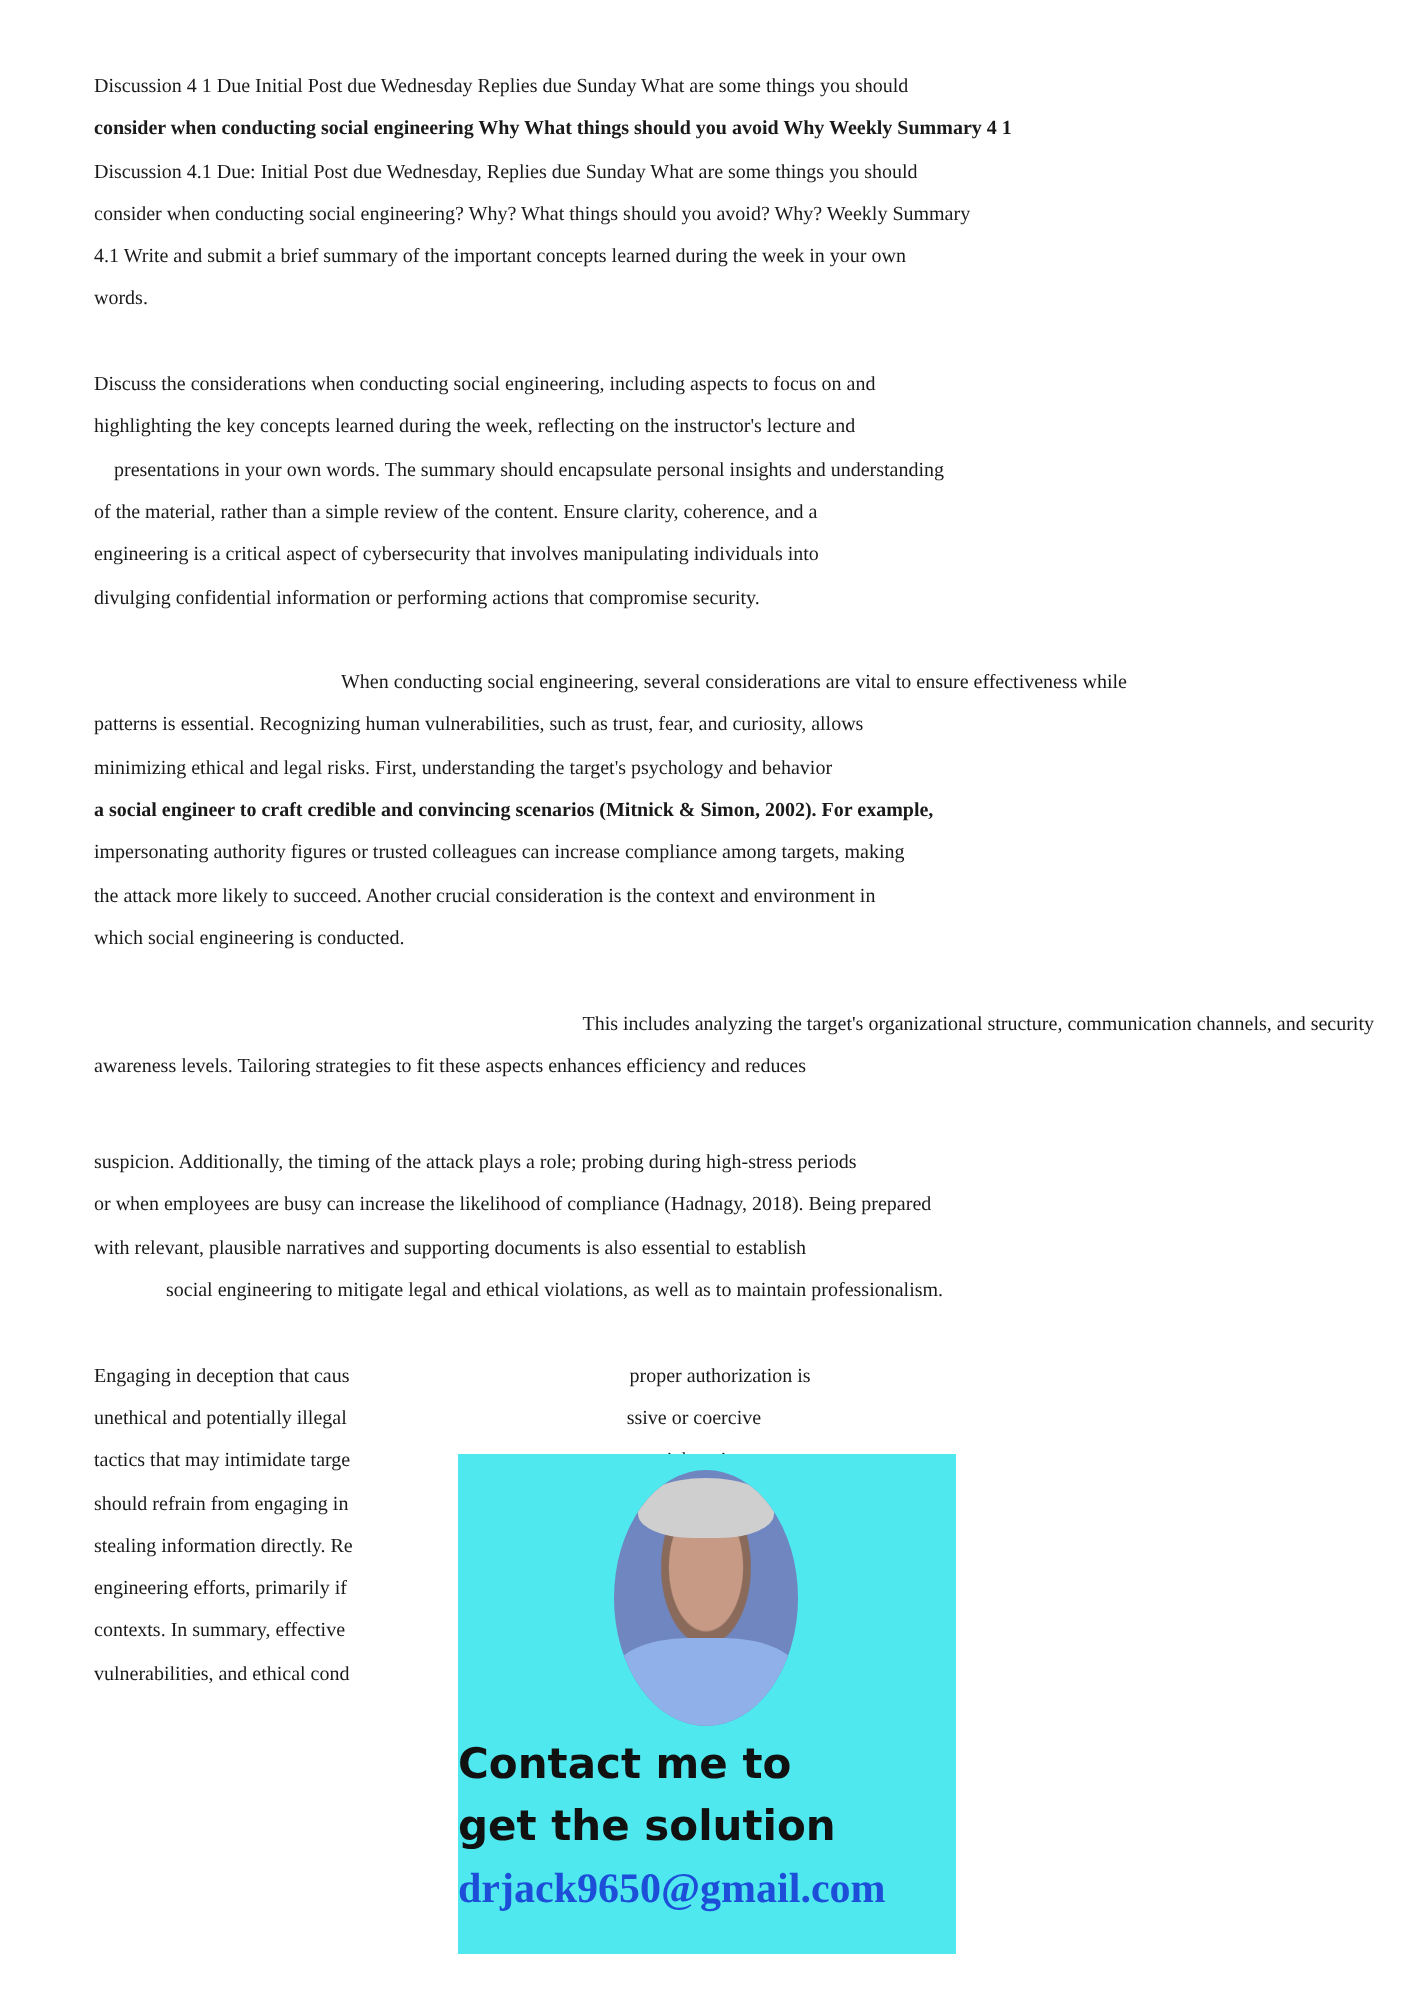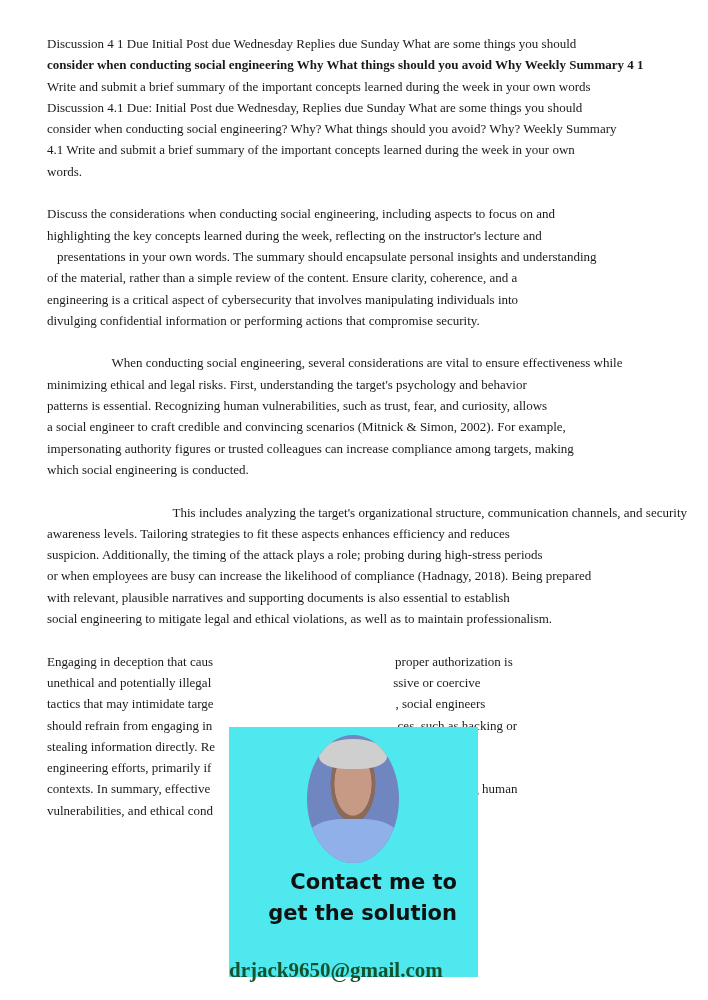--- a/index.html
+++ b/index.html
@@ -1,84 +1,84 @@
 <!DOCTYPE html>
 <html><head>
 <meta charset="utf-8">
 <style>
   html, body { margin: 0; padding: 0; background: #ffffff; }
   body { width: 708px; height: 1000px; position: relative; overflow: hidden; }
   .page {
     position: absolute; left: 47px; top: 33px; width: 640px;
     font-family: "Liberation Serif", "DejaVu Serif", serif;
-    font-size: 13px; line-height: 21.3px; color: #1a1a1a;
+    font-size: 10px; line-height: 21.3px; color: #1a1a1a;
   }
   .para { margin: 0 0 21.3px 0; }
   .line { display: block; white-space: nowrap; }
   .overlay {
     position: absolute; left: 229px; top: 727px; width: 249px; height: 250px;
     background: #4ee8ee;
   }
   .portrait {
     position: absolute; left: 78px; top: 8px; width: 92px; height: 128px;
     border-radius: 50%;
     background: radial-gradient(ellipse at 50% 38%, #c79a86 0 28%, #8a6a5a 29% 34%, #6f86c0 35% 100%);
     overflow: hidden;
   }
   .hair { position:absolute; left:12px; top:4px; width:68px; height:30px; border-radius:50% 50% 40% 40%; background:#cfcfcf; }
   .shirt { position:absolute; left:0; bottom:0; width:92px; height:44px; background:#8fb0e8; border-radius:40% 40% 0 0; }
   .cta {
-    position: absolute; left: 0; width: 228px; text-align: right;
+    position: absolute; left: 0; width: 228px; text-align: left;
     font-family: "DejaVu Sans", "Liberation Sans", sans-serif; font-weight: bold;
     font-size: 21px; color: #111; line-height: 30px;
   }
   .cta1 { top: 140px; }
   .cta2 { top: 171px; }
   .email {
     position: absolute; left: 0; top: 205px; width: 199px; text-align: center;
     font-family: "Liberation Serif", "DejaVu Serif", serif; font-weight: bold;
-    font-size: 21px; color: #14532d; margin-top: 26px;
+    font-size: 21px; color: #1d4ed8;
   }
 </style>
 </head>
 <body>
 
 <div class="page" id="doc">
     <p class="para">
       <span class="line" style="white-space: pre;">Discussion 4 1 Due Initial Post due Wednesday Replies due Sunday What are some things you should</span>
       <span class="line" style="white-space: pre; font-weight: bold;">consider when conducting social engineering Why What things should you avoid Why Weekly Summary 4 1</span>
-      <span class="line" style="white-space: pre;">Write and submit a brief summary of the important concepts learned during the week in your own words</span>
       <span class="line" style="white-space: pre;">Discussion 4.1 Due: Initial Post due Wednesday, Replies due Sunday What are some things you should</span>
       <span class="line" style="white-space: pre;">consider when conducting social engineering? Why? What things should you avoid? Why? Weekly Summary</span>
       <span class="line" style="white-space: pre;">4.1 Write and submit a brief summary of the important concepts learned during the week in your own</span>
       <span class="line" style="white-space: pre;">words.</span>
     </p>
     <p class="para">
       <span class="line" style="white-space: pre;">Discuss the considerations when conducting social engineering, including aspects to focus on and</span>
       <span class="line" style="white-space: pre;">highlighting the key concepts learned during the week, reflecting on the instructor's lecture and</span>
       <span class="line" style="white-space: pre; margin-left: 10px;">presentations in your own words. The summary should encapsulate personal insights and understanding</span>
       <span class="line" style="white-space: pre;">of the material, rather than a simple review of the content. Ensure clarity, coherence, and a</span>
       <span class="line" style="white-space: pre;">engineering is a critical aspect of cybersecurity that involves manipulating individuals into</span>
       <span class="line" style="white-space: pre;">divulging confidential information or performing actions that compromise security.</span>
     </p>
     <p class="para">
       <span class="line" style="white-space: pre; text-align: center;">When conducting social engineering, several considerations are vital to ensure effectiveness while</span>
+      <span class="line" style="white-space: pre;">patterns is essential. Recognizing human vulnerabilities, such as trust, fear, and curiosity, allows</span>
       <span class="line" style="white-space: pre;">minimizing ethical and legal risks. First, understanding the target's psychology and behavior</span>
-      <span class="line" style="white-space: pre;">patterns is essential. Recognizing human vulnerabilities, such as trust, fear, and curiosity, allows</span>
-      <span class="line" style="white-space: pre;">a social engineer to craft credible and convincing scenarios (Mitnick &amp; Simon, 2002). For example,</span>
+      <span class="line" style="white-space: pre; font-weight: bold;">a social engineer to craft credible and convincing scenarios (Mitnick &amp; Simon, 2002). For example,</span>
       <span class="line" style="white-space: pre;">impersonating authority figures or trusted colleagues can increase compliance among targets, making</span>
+      <span class="line" style="white-space: pre;">the attack more likely to succeed. Another crucial consideration is the context and environment in</span>
       <span class="line" style="white-space: pre;">which social engineering is conducted.</span>
     </p>
     <p class="para">
       <span class="line" style="white-space: pre; text-align: right;">This includes analyzing the target's organizational structure, communication channels, and security</span>
       <span class="line" style="white-space: pre;">awareness levels. Tailoring strategies to fit these aspects enhances efficiency and reduces</span>
-      <span class="line" style="white-space: pre;">suspicion. Additionally, the timing of the attack plays a role; probing during high-stress periods</span>
+      <span class="line" style="white-space: pre; margin-top: 27px;">suspicion. Additionally, the timing of the attack plays a role; probing during high-stress periods</span>
       <span class="line" style="white-space: pre;">or when employees are busy can increase the likelihood of compliance (Hadnagy, 2018). Being prepared</span>
       <span class="line" style="white-space: pre;">with relevant, plausible narratives and supporting documents is also essential to establish</span>
-      <span class="line" style="white-space: pre;">social engineering to mitigate legal and ethical violations, as well as to maintain professionalism.</span>
+      <span class="line" style="white-space: pre; margin-left: 36px;">social engineering to mitigate legal and ethical violations, as well as to maintain professionalism.</span>
     </p>
     <p class="para">
       <span class="line" style="white-space: pre;">Engaging in deception that caus                                                        proper authorization is</span>
       <span class="line" style="white-space: pre;">unethical and potentially illegal                                                        ssive or coercive</span>
       <span class="line" style="white-space: pre;">tactics that may intimidate targe                                                        , social engineers</span>
       <span class="line" style="white-space: pre;">should refrain from engaging in                                                         ces, such as hacking or</span>
       <span class="line" style="white-space: pre;">stealing information directly. Re                                                        t guide social</span>
       <span class="line" style="white-space: pre;">engineering efforts, primarily if                                                          eness training</span>
       <span class="line" style="white-space: pre;">contexts. In summary, effective                                                          , understanding human</span>
       <span class="line" style="white-space: pre;">vulnerabilities, and ethical cond</span>

